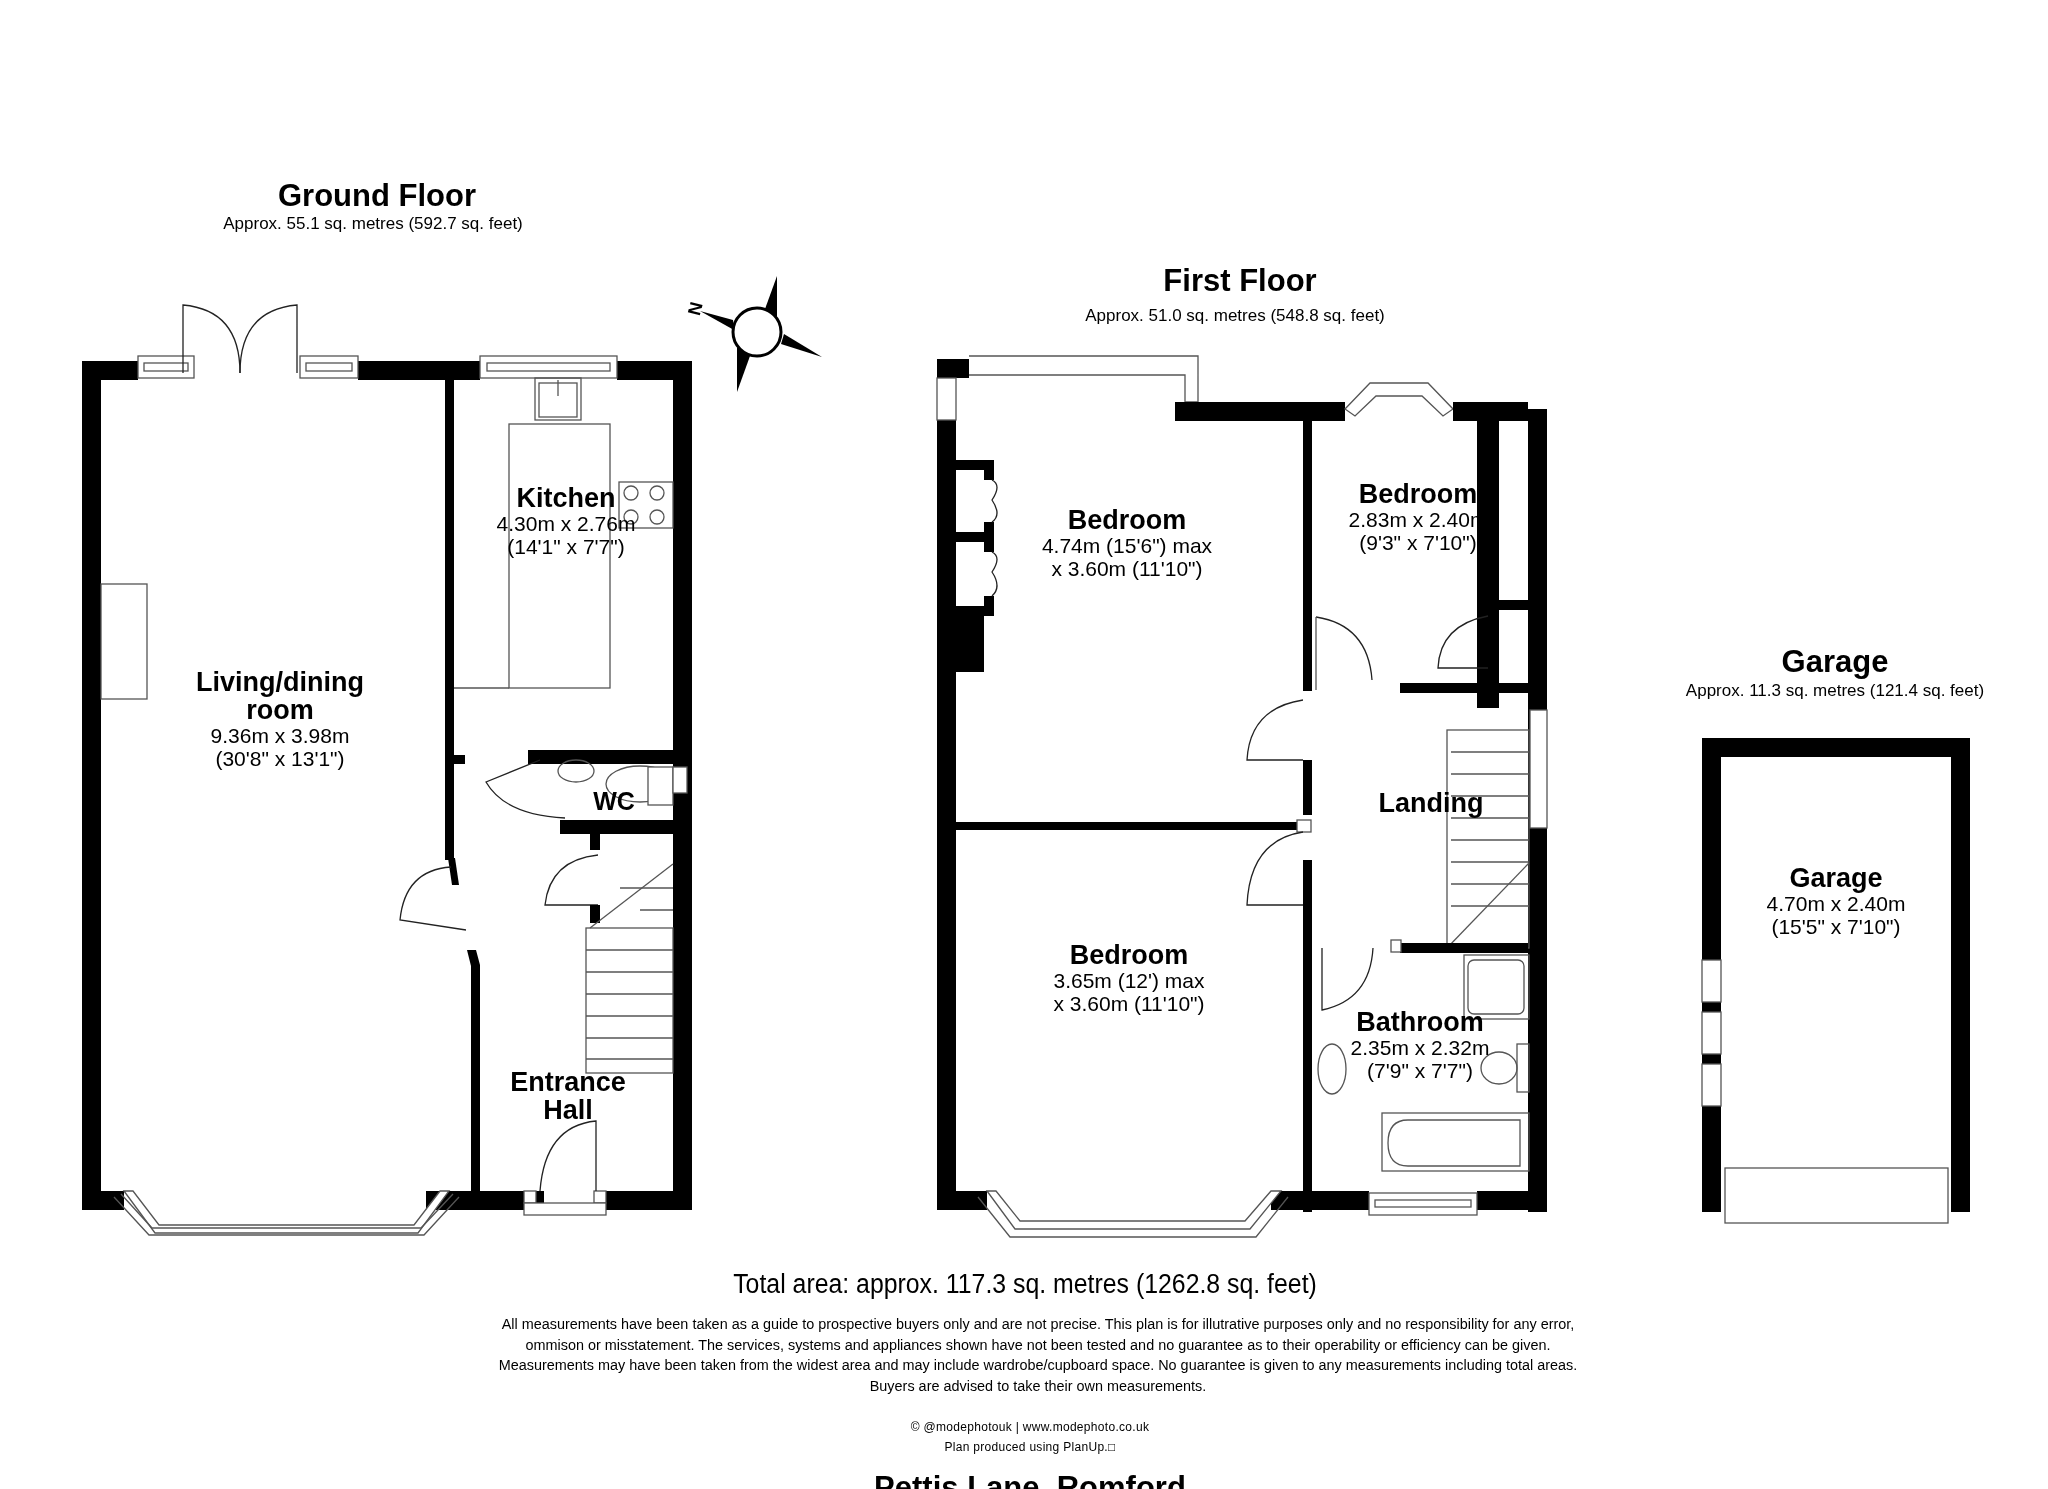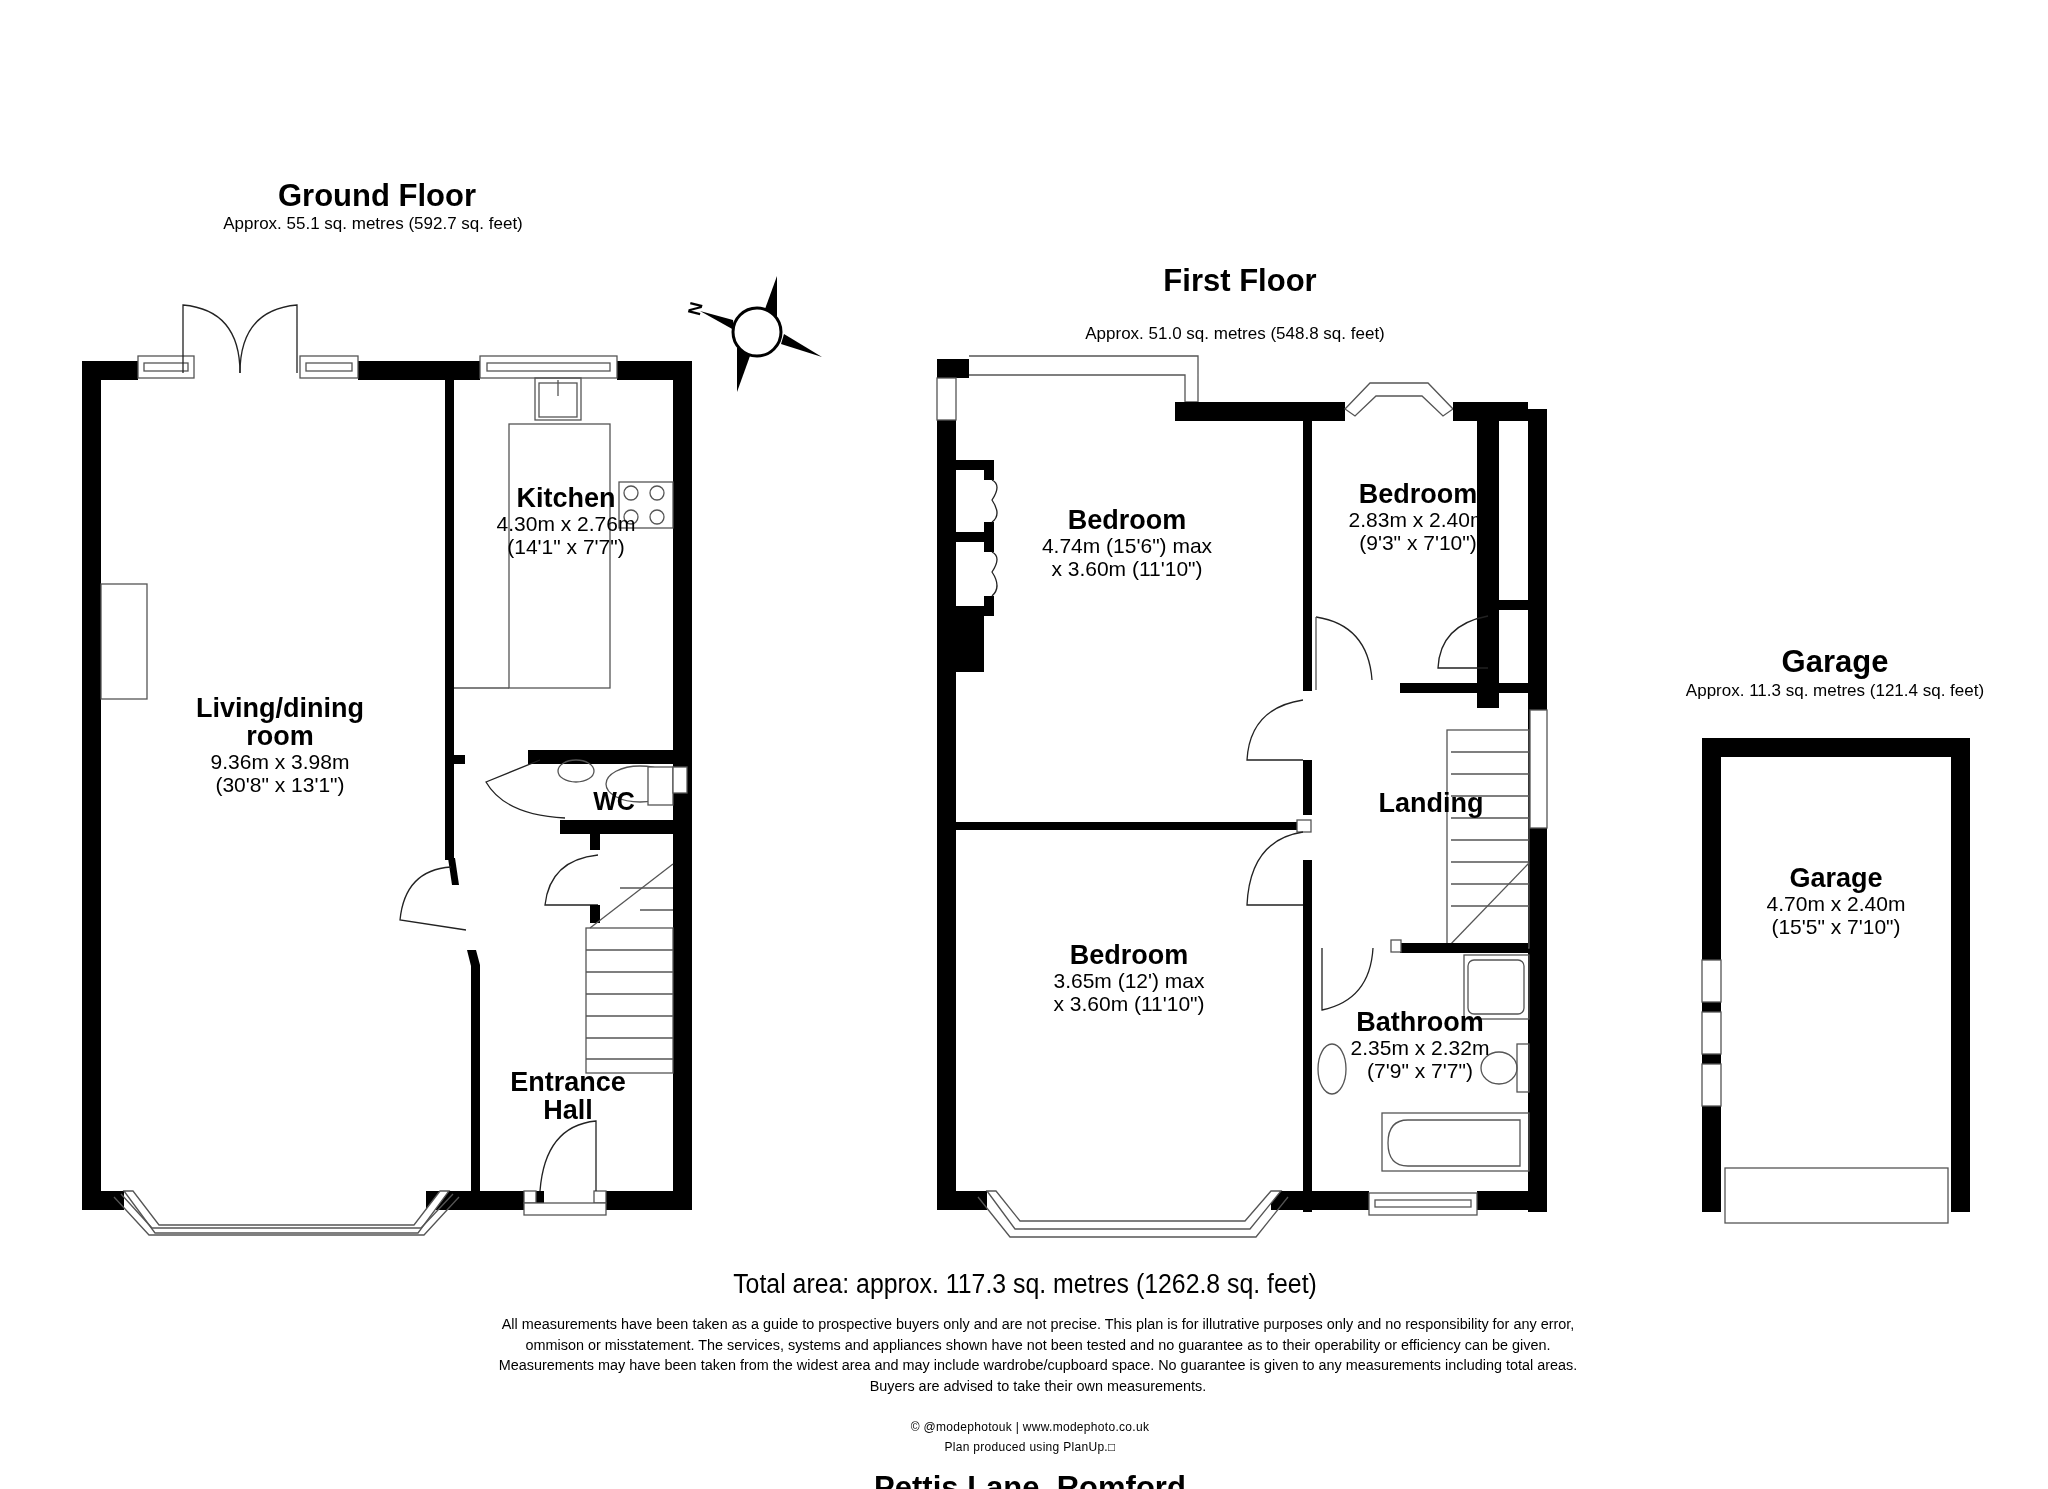--- a/index.html
+++ b/index.html
@@ -207,26 +207,26 @@
     <rect class="thinw" x="1702" y="1012" width="19" height="42"></rect>
     <rect class="thinw" x="1702" y="1064" width="19" height="42"></rect>
     <rect class="thinw" x="1725" y="1168" width="223" height="55"></rect>
   </g>
 </svg>
 
 <div class="txt floor-title" style="left:377px; top:179px;">Ground Floor</div>
 <div class="txt floor-area" style="left:373px; top:214px;">Approx. 55.1 sq. metres (592.7 sq. feet)</div>
 
 <div class="txt floor-title" style="left:1240px; top:264px;">First Floor</div>
-<div class="txt floor-area" style="left:1235px; top:324px;">Approx. 51.0 sq. metres (548.8 sq. feet)</div>
+<div class="txt floor-area" style="left:1235px; top:306px;">Approx. 51.0 sq. metres (548.8 sq. feet)</div>
 
 <div class="txt floor-title" style="left:1835px; top:645px;">Garage</div>
 <div class="txt floor-area" style="left:1835px; top:681px;">Approx. 11.3 sq. metres (121.4 sq. feet)</div>
 
-<div class="txt" style="left:280px; top:694px;text-align:center;">
+<div class="txt" style="left:280px; top:668px;text-align:center;">
   <div class="room-name">Living/dining</div>
   <div class="room-name">room</div>
   <div class="room-dim">9.36m x 3.98m</div>
   <div class="room-dim">(30'8" x 13'1")</div>
 </div>
 
 <div class="txt" style="left:566px; top:484px;">
   <div class="room-name">Kitchen</div>
   <div class="room-dim">4.30m x 2.76m</div>
   <div class="room-dim">(14'1" x 7'7")</div>

